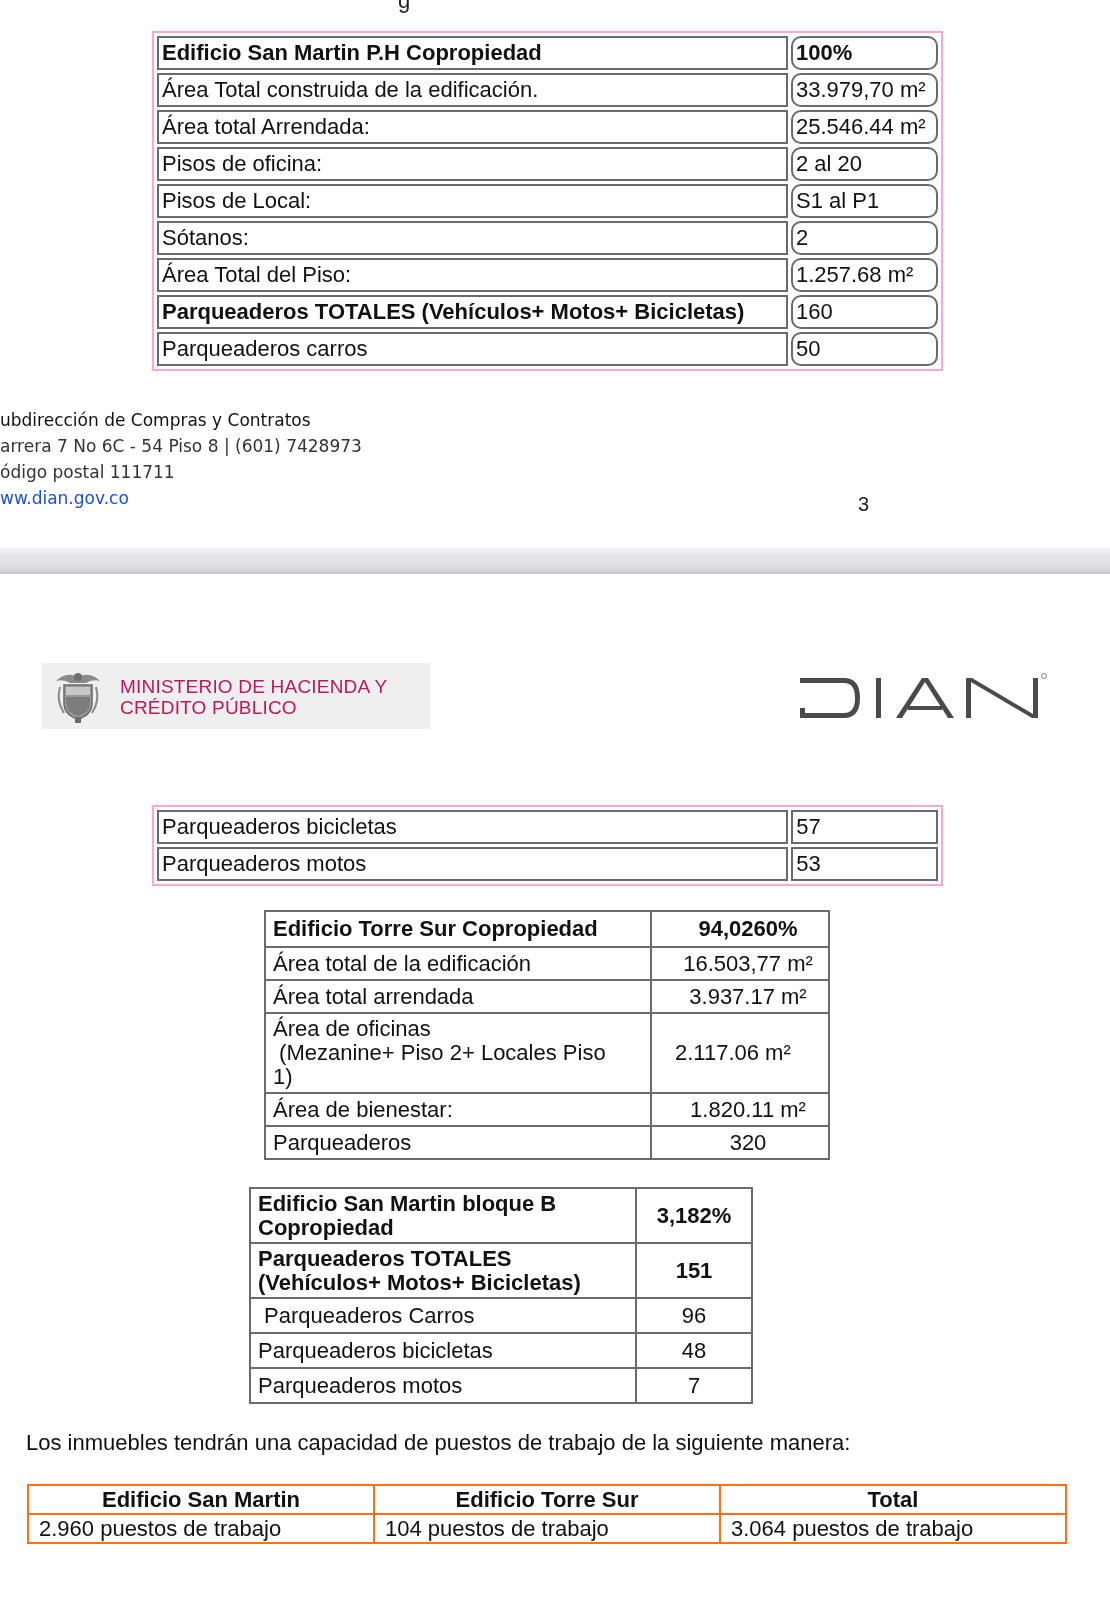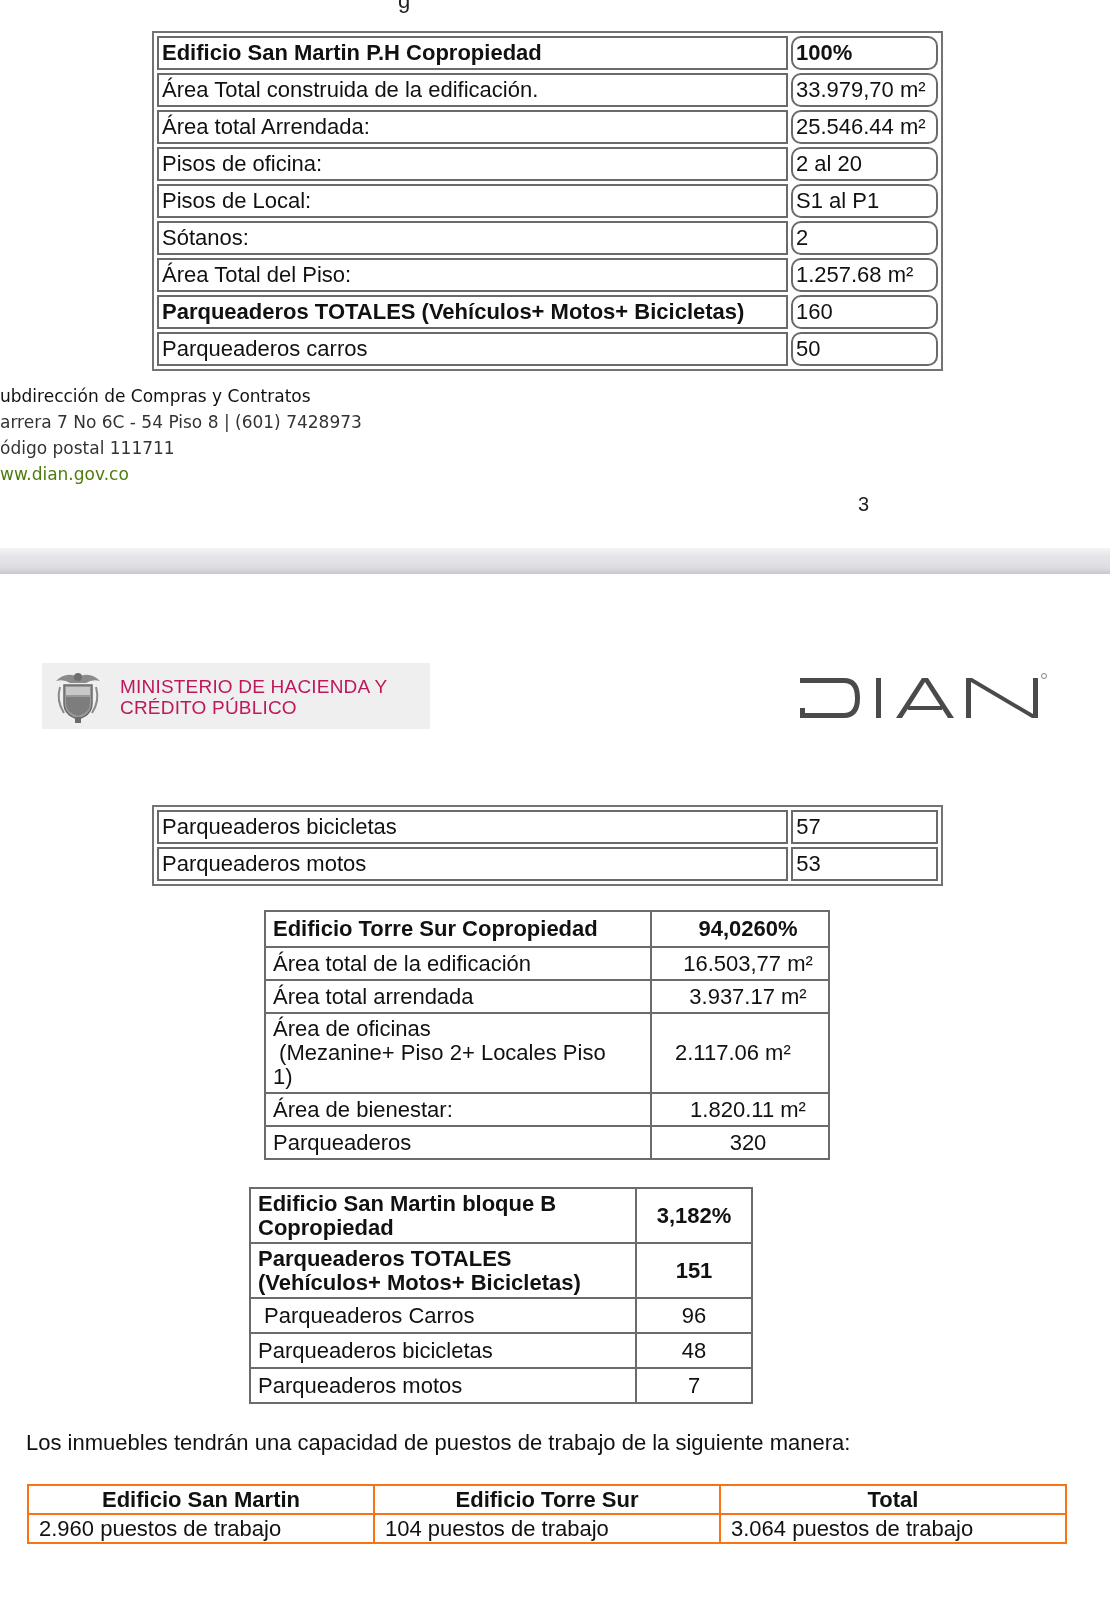--- a/index.html
+++ b/index.html
@@ -3,31 +3,31 @@
 <meta charset="utf-8">
 <style>
   html, body { margin:0; padding:0; }
   body { width:1110px; height:1600px; background:#ffffff; position:relative; overflow:hidden;
          font-family:"Liberation Sans", sans-serif; color:#111; }
   .abs { position:absolute; }
 
   
   .cut-glyph { left:398px; top:-12px; font-size:22px; color:#222; }
 
-  table.sep { border-collapse:separate; border-spacing:3px; border:2px solid #737373; }
+  table.sep { border-collapse:separate; border-spacing:3px; border:2px solid #f9a8d4; }
   table.sep td { border:2px solid #6a6a6a; padding:0 3px; font-size:22px; height:30px; line-height:30px; white-space:nowrap; }
   table.sep td.b { font-weight:bold; }
 
   #t1 { left:152px; top:31px; width:791px; }
   #t1 td.c1 { width:626px; }
   #t1 td.c2 { width:138px;border-radius:10px; }
 
-  .footer { left:0; top:383px; font-family:"DejaVu Sans", sans-serif; font-size:17px; line-height:26px; color:#333; }
+  .footer { left:0; top:407px; font-family:"DejaVu Sans", sans-serif; font-size:17px; line-height:26px; color:#333; }
   .footer .title { color:#111; }
-  .footer .link { color:#4d7c0f; }
+  .footer .link { color:#1d4ed8; }
   .pagenum { left:858px; top:493px; font-size:20px; color:#222; }
 
   
   .gap { left:0; top:548px; width:1110px; height:26px;
          background:linear-gradient(#f4f4f6 0%, #e6e6ea 30%, #dcdce2 75%, #c8c8cc 100%); }
 
   
   .logo-box { left:42px; top:663px; width:388px; height:66px; background:#efefef; }
   .logo-crest { left:48px; top:667px; width:60px; height:58px; }
   .logo-text { left:120px; top:676px; font-weight:normal; font-size:19px; line-height:21px; color:#be185d; letter-spacing:0.2px; }

